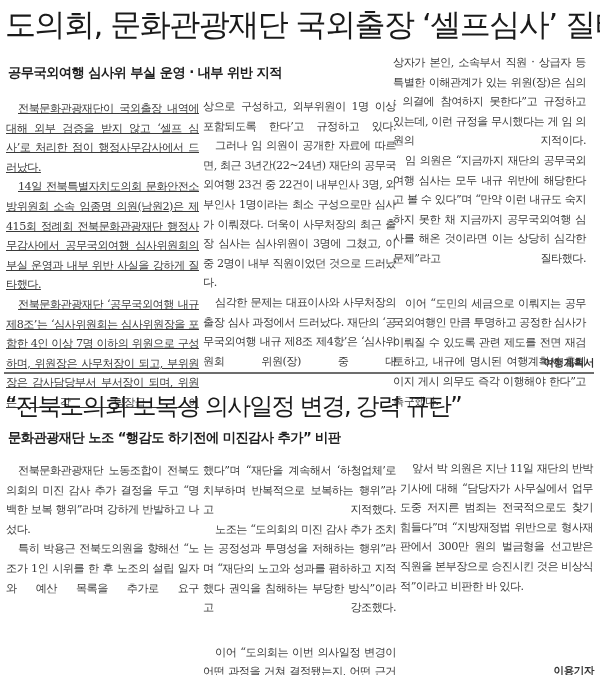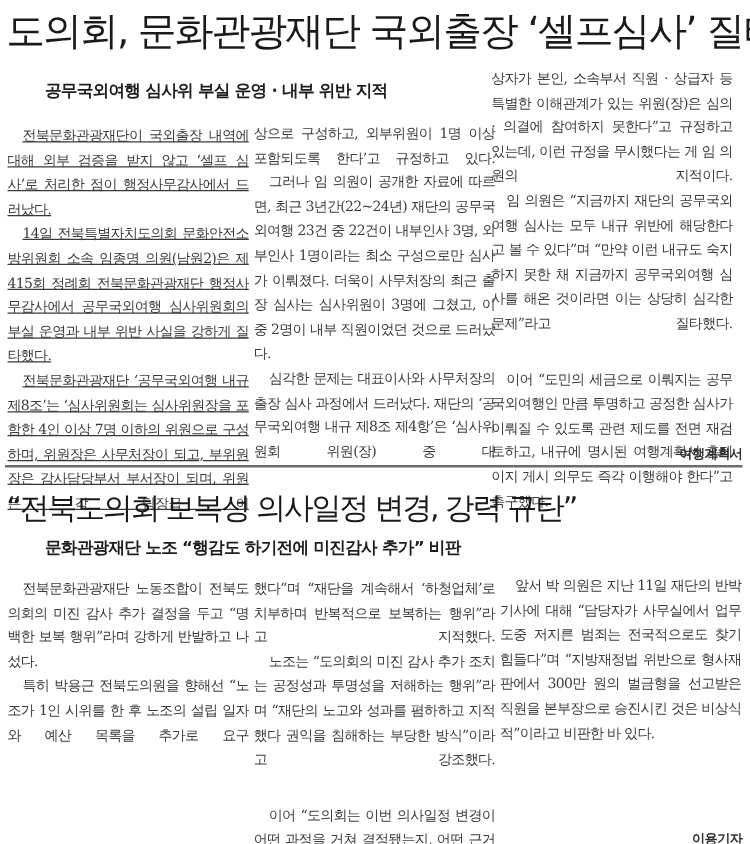--- a/index.html
+++ b/index.html
@@ -10,21 +10,21 @@
     position: absolute; left: 5px; white-space: nowrap;
     font-family: "DejaVu Sans", sans-serif; font-weight: normal;
     color: #1a1a1a; letter-spacing: -1.5px;
   }
   .headline.h1 { top: 4px; font-size: 31px; }
   .headline.h2 { top: 390px; font-size: 24px; letter-spacing: -1.8px; }
 
   .subhead {
     position: absolute; left: 8px; white-space: nowrap;
     font-family: "DejaVu Sans", sans-serif; font-weight: bold;
-    font-size: 13.3px; color: #1e1e1e; letter-spacing: -0.6px; margin-left: 28px;
+    font-size: 13.3px; color: #1e1e1e; letter-spacing: -0.6px;
   }
   .subhead.s1 { top: 64px; }
   .subhead.s2 { top: 429px; }
 
   .col {
     position: absolute; width: 193px;
     font-family: "DejaVu Serif", serif;
     font-size: 11.2px; line-height: 19.6px; color: #3a3a3a;
     letter-spacing: -0.55px;
     text-align: justify; text-align-last: justify;

